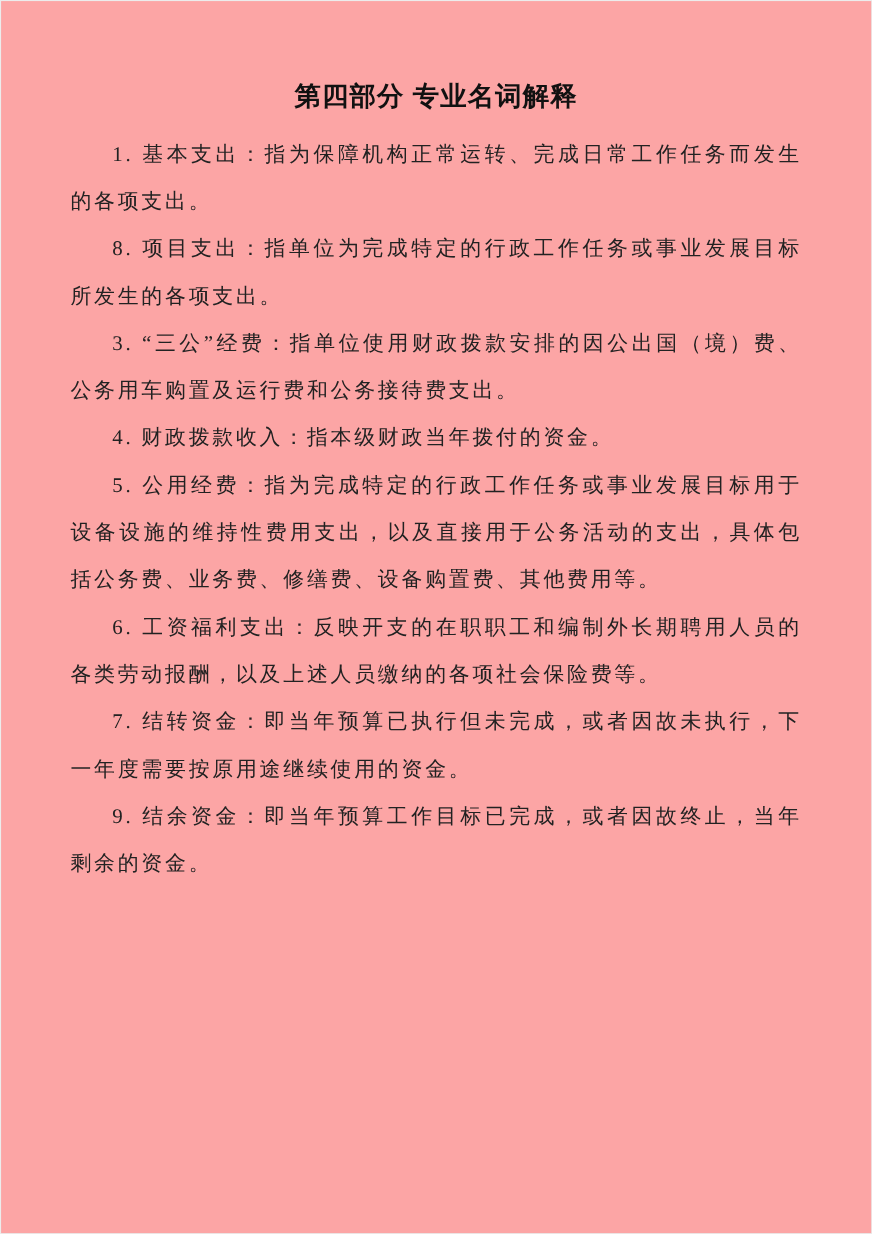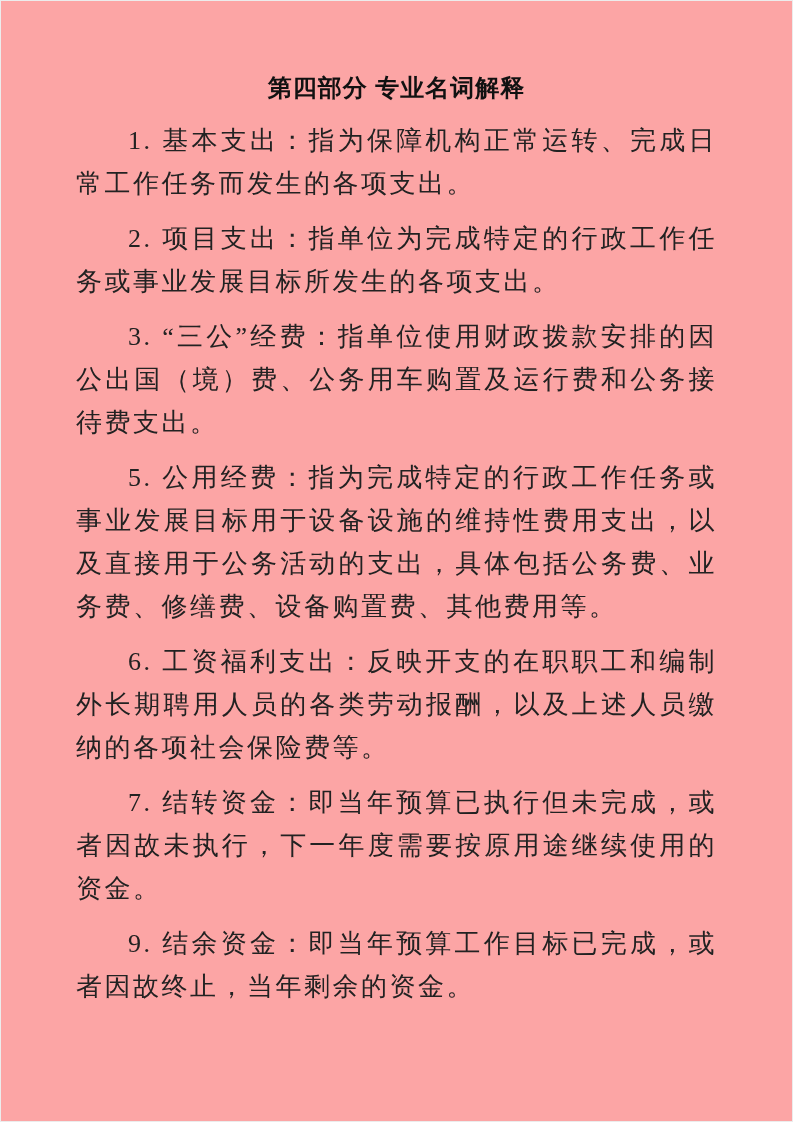--- a/index.html
+++ b/index.html
@@ -25,38 +25,39 @@
     font-weight: 700;
     font-size: 24px;
     line-height: 34px;
     letter-spacing: 1px;
     color: #111111;
   }
   .doc-body {
     margin: 0 63px;
   }
   .doc-body p {
-    margin: 12px;
-    font-size: 26px;
+    margin: 0;
+    font-size: 19px;
     line-height: 43px;
     letter-spacing: 2.5px;
     color: #222222;
     text-align: justify;
     text-indent: 2em;
     word-break: break-all;
   }
 </style>
 </head>
 <body>
 
 <div class="page">
   <h1 class="doc-title">第四部分 专业名词解释</h1>
 
   <div class="doc-body">
     <p>1. 基本支出：指为保障机构正常运转、完成日常工作任务而发生的各项支出。</p>
-    <p>2. 项目支出：指单位为完成特定的行政工作任务或事业发展目标所发生的各项支出。</p>
+    <p>8. 项目支出：指单位为完成特定的行政工作任务或事业发展目标所发生的各项支出。</p>
     <p>3. “三公”经费：指单位使用财政拨款安排的因公出国（境）费、公务用车购置及运行费和公务接待费支出。</p>
+    <p>4. 财政拨款收入：指本级财政当年拨付的资金。</p>
     <p>5. 公用经费：指为完成特定的行政工作任务或事业发展目标用于设备设施的维持性费用支出，以及直接用于公务活动的支出，具体包括公务费、业务费、修缮费、设备购置费、其他费用等。</p>
     <p>6. 工资福利支出：反映开支的在职职工和编制外长期聘用人员的各类劳动报酬，以及上述人员缴纳的各项社会保险费等。</p>
     <p>7. 结转资金：即当年预算已执行但未完成，或者因故未执行，下一年度需要按原用途继续使用的资金。</p>
     <p>9. 结余资金：即当年预算工作目标已完成，或者因故终止，当年剩余的资金。</p>
   </div>
 </div>
 
 </body></html>

